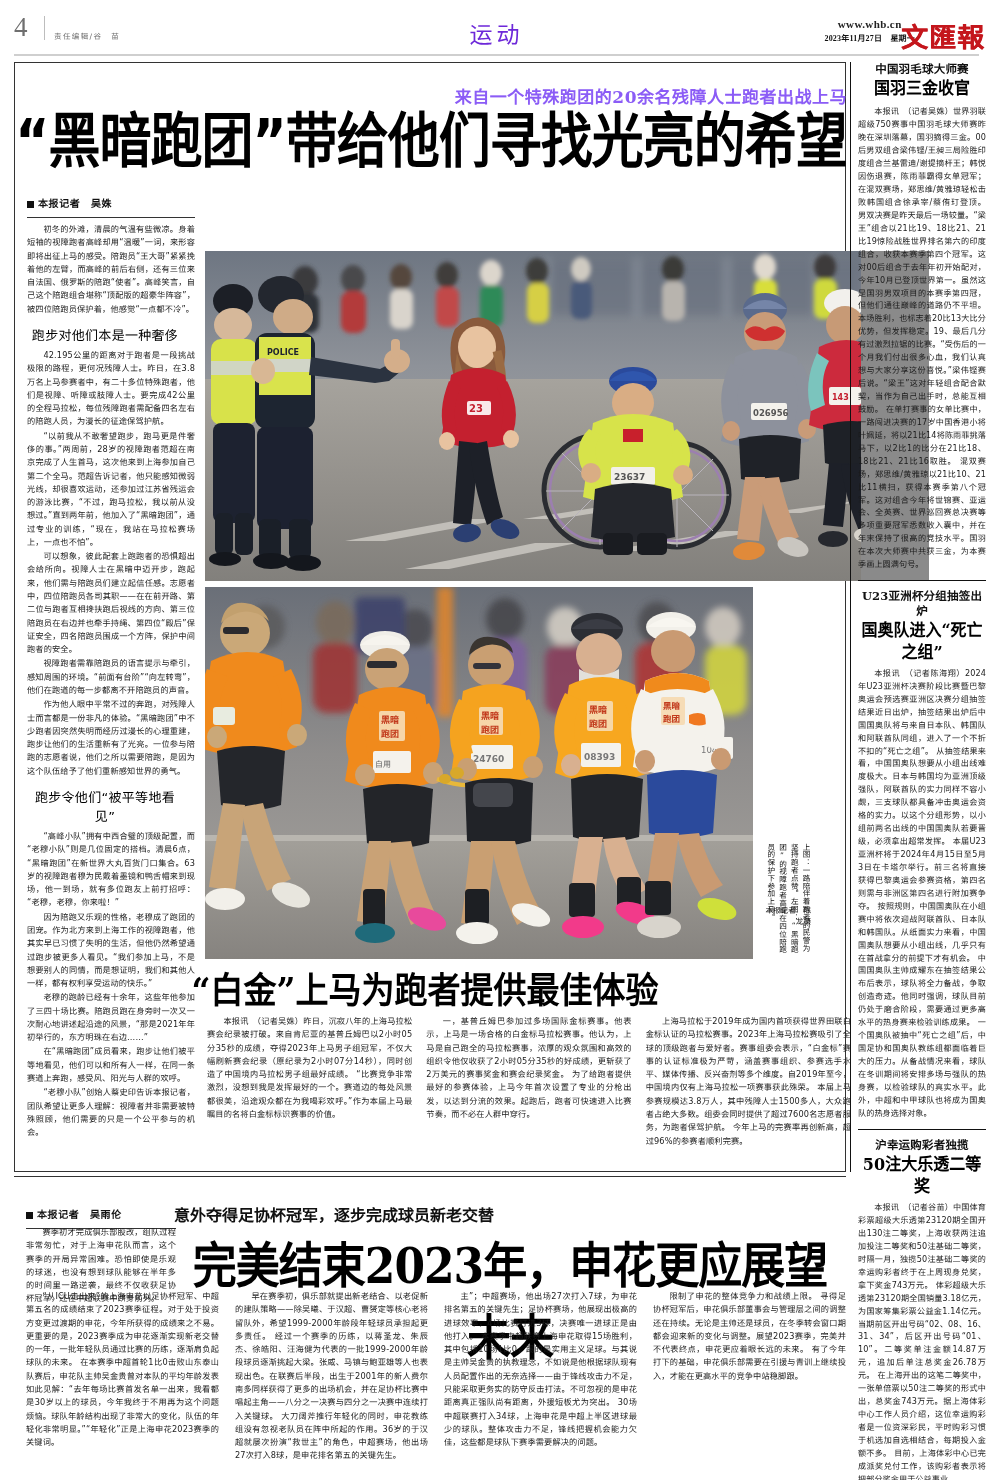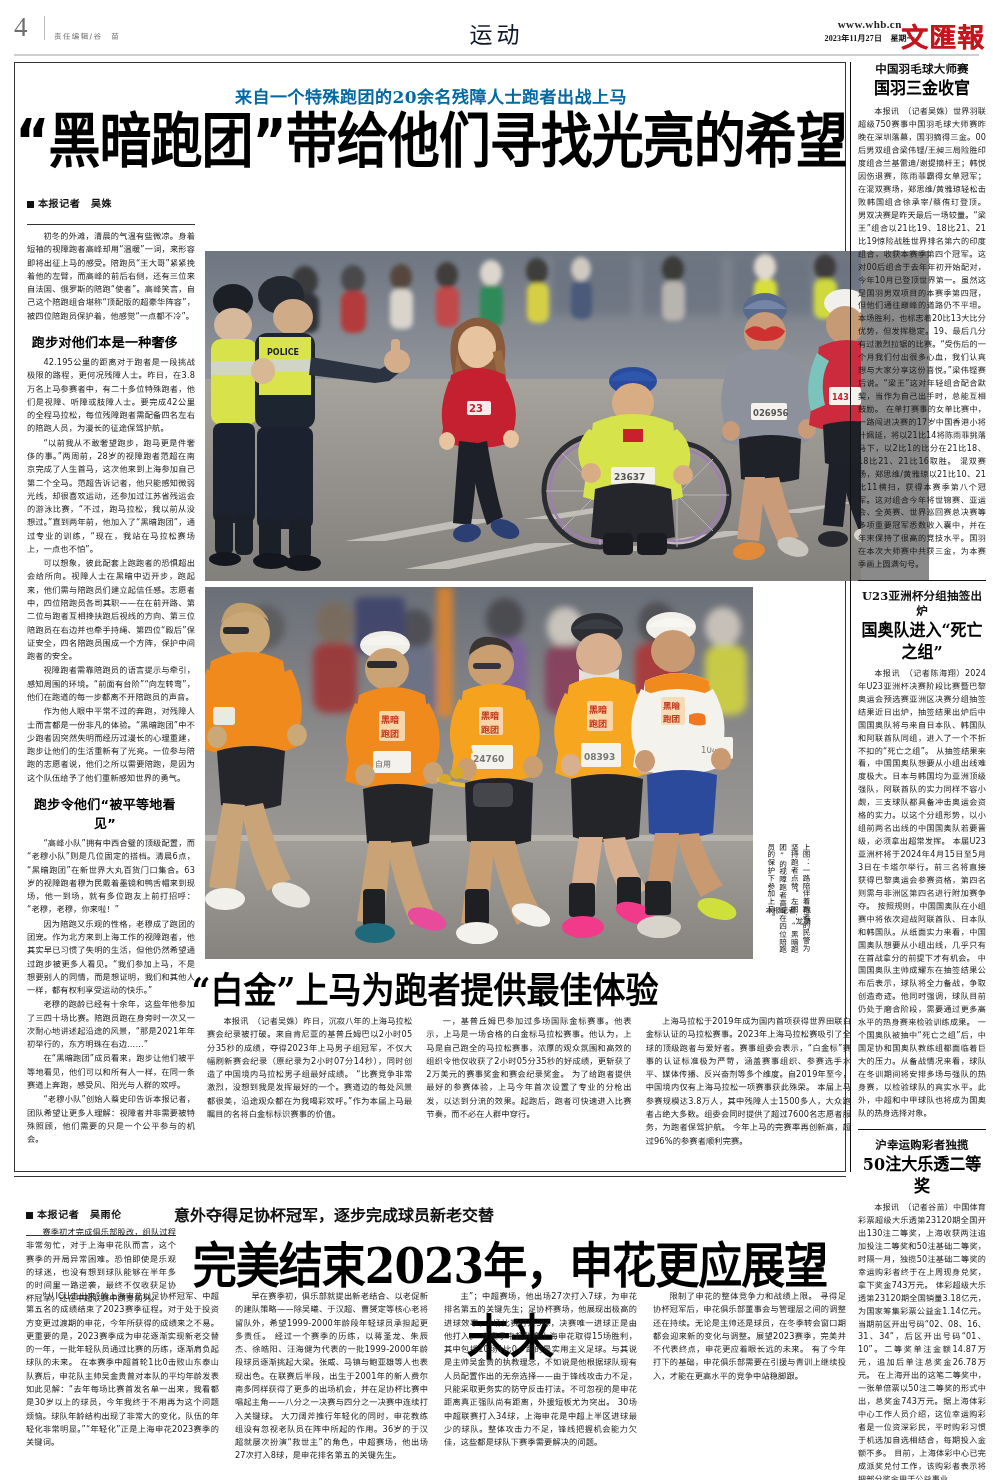--- a/index.html
+++ b/index.html
@@ -19,67 +19,67 @@
   }
   .mh-sep{position:absolute;left:44px;top:16px;width:1px;height:24px;background:#bdbdbd;}
   .mh-editor{
     position:absolute;left:54px;top:30px;
     font-size:7.5px;letter-spacing:1.4px;color:#6d6d6d;
     white-space:nowrap;
   }
   .mh-section{
     position:absolute;left:0;top:16px;width:993px;text-align:center;
     font-family:"DejaVu Sans","Liberation Sans",sans-serif;
-    font-size:23px;letter-spacing:4px;color:#0f172a;font-weight:400;
+    font-size:23px;letter-spacing:4px;color:#6d28d9;font-weight:400;
   }
   .mh-right{position:absolute;right:78px;top:18px;text-align:center;}
   .mh-url{font-size:11px;color:#222;letter-spacing:.4px;font-family:"Liberation Serif",serif;font-weight:bold;}
   .mh-date{font-size:8px;color:#111;letter-spacing:.2px;margin-top:2px;font-family:"Liberation Serif",serif;font-weight:bold;white-space:nowrap;}
   .mh-logo{
     position:absolute;right:8px;top:16px;
     font-family:"DejaVu Serif","Liberation Serif",serif;
     font-size:27px;font-weight:bold;color:#c4161c;letter-spacing:1px;
     text-shadow:0.5px 0 0 #c4161c;
   }
   .mh-rule{position:absolute;left:14px;top:54px;width:965px;height:2px;background:#cfcfcf;}
 
   
   .mainzone{position:absolute;left:14px;top:62px;width:832px;height:1110px;border:1.5px solid #333;box-sizing:border-box;}
   .sidebar{position:absolute;left:858px;top:62px;width:128px;height:1380px;}
   .sidebar-rule{position:absolute;left:850px;top:62px;width:1px;height:1110px;background:#111;}
 
   
   .kicker{
-    position:absolute;left:0;top:20px;width:832px;text-align:center;
+    position:absolute;left:0;top:20px;width:832px;text-align:right;
     font-family:"DejaVu Serif","Liberation Serif",serif;
-    font-size:17px;font-weight:bold;color:#0369a1;letter-spacing:.5px;
+    font-size:17px;font-weight:bold;color:#8b5cf6;letter-spacing:.5px;
   }
   .headline{
     position:absolute;left:0;top:46px;width:832px;text-align:center;
     font-family:"DejaVu Sans","Liberation Sans",sans-serif;
     font-size:52px;font-weight:bold;color:#000;letter-spacing:-1px;
     line-height:1.08;
     transform:scaleY(1.16);transform-origin:top center;
   }
 
   
   .leadcol{position:absolute;left:12px;top:132px;width:168px;}
   .byline{
     font-size:10px;font-weight:bold;color:#111;letter-spacing:.6px;
-    border-bottom:1px solid #333;padding-bottom:14px;margin-bottom:5px;
+    border-bottom:1px solid #333;padding-bottom:7px;margin-bottom:5px;
   }
   .byline .sq{display:inline-block;width:7px;height:7px;background:#111;margin-right:4px;vertical-align:middle;}
   .bodytext{
     font-size:8.2px;line-height:1.62;color:#1a1a1a;text-align:justify;
     text-indent:2em;letter-spacing:.15px;
     font-family:"DejaVu Sans","Liberation Sans",sans-serif;
   }
   .bodytext p{margin:0 0 1px 0;}
   .subhead{
-    font-size:13px;font-weight:bold;color:#000;letter-spacing:.3px;
+    font-size:13px;font-weight:normal;color:#000;letter-spacing:.3px;
     margin:9px 12px 5px 0;text-align:center;
     font-family:"DejaVu Sans","Liberation Sans",sans-serif;
   }
 
   
   .photo{position:absolute;overflow:hidden;background:#8a8a8a;}
   .photo1{left:190px;top:188px;width:724px;height:330px;}
   .photo2{left:190px;top:524px;width:548px;height:372px;}
 
   

